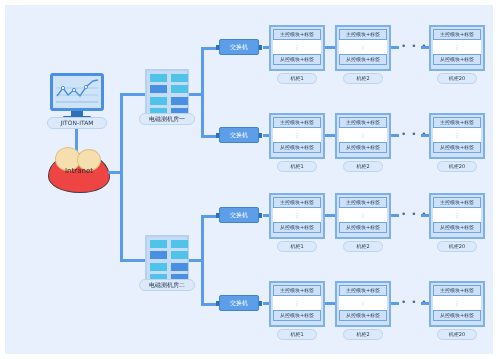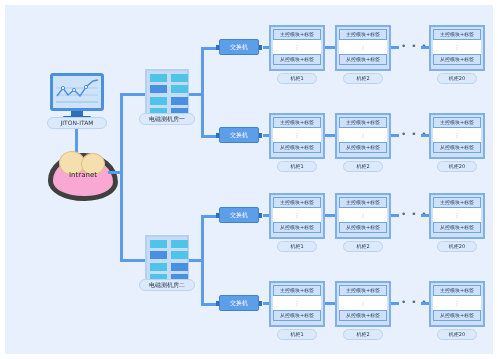--- a/index.html
+++ b/index.html
@@ -44,21 +44,21 @@
     line-height:10px;
     text-align:center;
     white-space:nowrap;
     padding:0 4px;
     box-sizing:border-box;
   }
 
   
   .cloud{
     position:absolute;width:60px;height:38px;
-    background:#f9a8d4;border:5px solid #404040;
+    background:#ef4444;border:1px solid #404040;
     border-radius:50% 50% 48% 52% / 58% 62% 40% 42%;
   }
   .cloud:before{
     content:"";position:absolute;left:6px;top:-7px;width:24px;height:22px;
     background:#f6dfae;border:1px solid #e0c080;border-radius:50%;
   }
   .cloud:after{
     content:"";position:absolute;left:28px;top:-5px;width:22px;height:20px;
     background:#f6dfae;border:1px solid #e0c080;border-radius:50%;
   }

